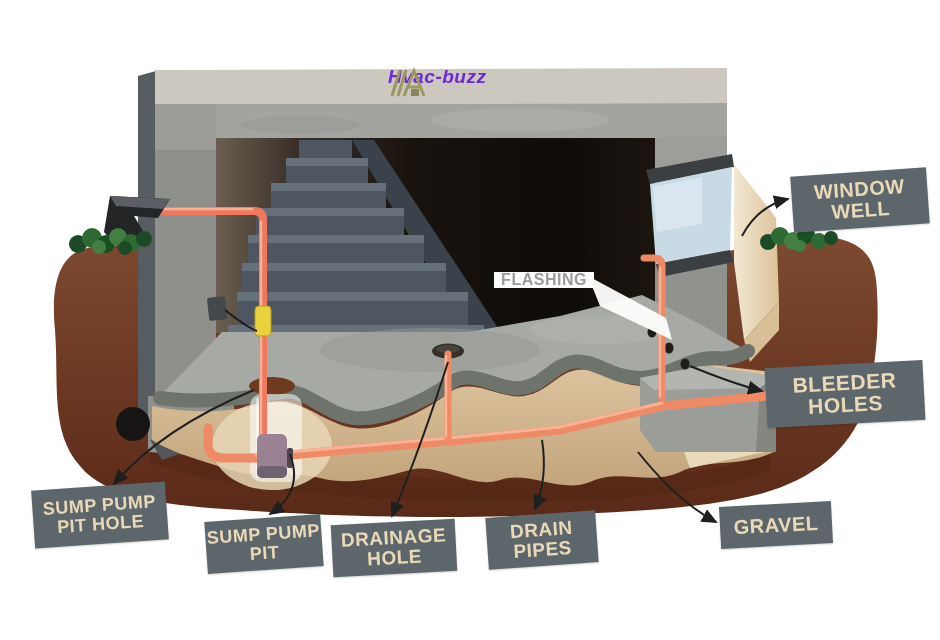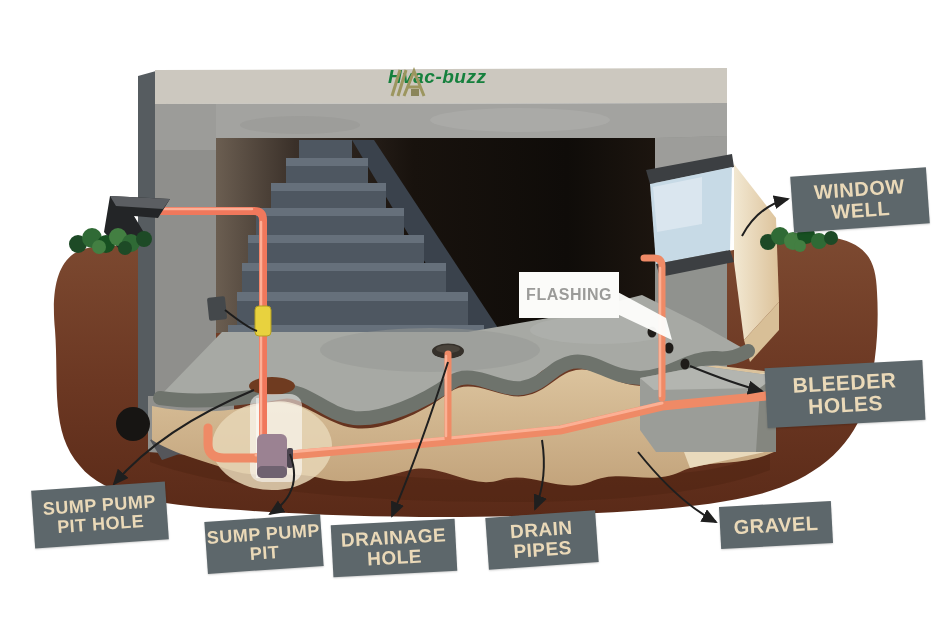--- a/index.html
+++ b/index.html
@@ -10,21 +10,21 @@
   .stage svg{position:absolute;left:0;top:0;}
   .tag{
     position:absolute;display:flex;align-items:center;justify-content:center;
     background:#5d676b;color:#ead9b8;font-weight:bold;text-align:center;
     line-height:1.04;letter-spacing:.5px;text-transform:uppercase;
     box-shadow:0 1px 2px rgba(0,0,0,.18);
   }
   .tag.white{background:#fbfbf9;color:#9b9b99;box-shadow:none;}
   .logo{
     position:absolute;left:388px;top:66px;display:flex;align-items:center;gap:6px;
-    color:#15803d;font-weight:bold;font-style:italic;font-size:19px;letter-spacing:.5px;
+    color:#6d28d9;font-weight:bold;font-style:italic;font-size:19px;letter-spacing:.5px;
   }
 </style>
 </head>
 <body>
 
 <div class="stage">
 
 <svg width="940" height="640" viewBox="0 0 940 640">
   <defs>
     <linearGradient id="soilG" x1="0" y1="0" x2="0" y2="1">
@@ -230,21 +230,21 @@
       <line x1="4" y1="30" x2="12" y2="4"></line>
       <line x1="10" y1="30" x2="18" y2="4"></line>
       <path d="M16,30 L26,5 L36,30"></path>
       <line x1="20" y1="21" x2="32" y2="21"></line>
     </g>
     <rect x="23" y="23" width="8" height="7" fill="#8a855a"></rect>
   </svg>
   <span>Hvac-buzz</span>
 </div>
 
-<div class="tag white" style="left:519px;top:272px;width:100px;height:46px;font-size:16px;">
+<div class="tag white" style="left:494px;top:272px;width:100px;height:16px;font-size:16px;">
   <span>FLASHING</span>
 </div>
 
 <div class="tag" style="left:792px;top:172px;width:136px;height:56px;font-size:20px;transform:rotate(-4deg);">
   <span>WINDOW WELL</span>
 </div>
 
 <div class="tag" style="left:766px;top:364px;width:158px;height:60px;font-size:21px;transform:rotate(-3deg);">
   <span>BLEEDER HOLES</span>
 </div>

